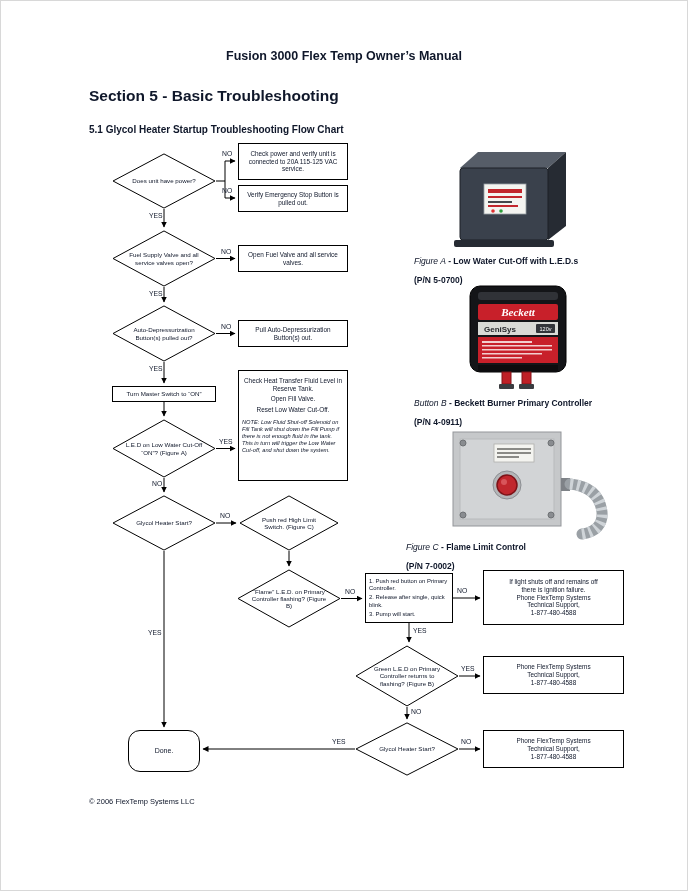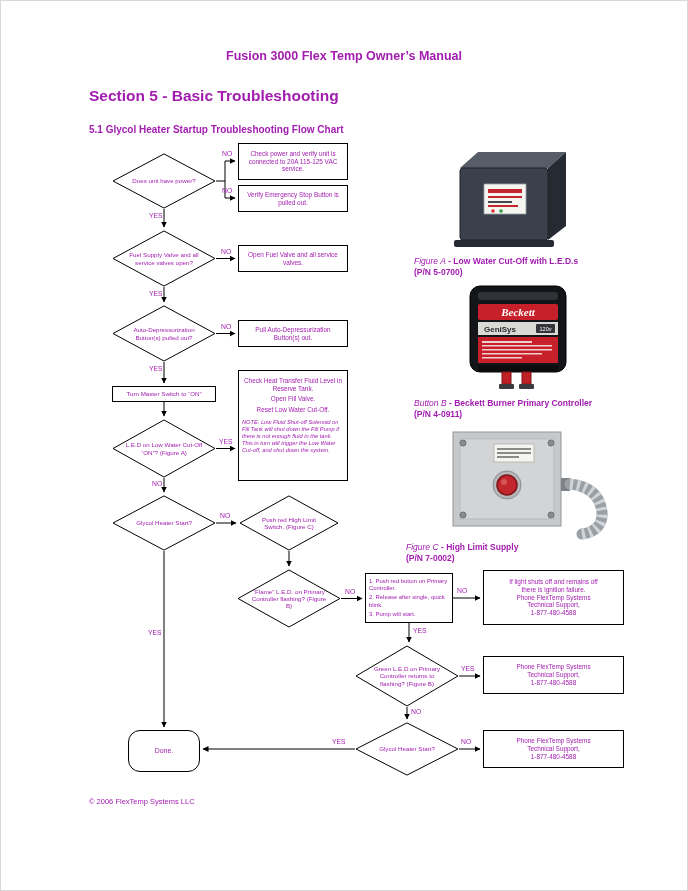--- a/index.html
+++ b/index.html
@@ -1,17 +1,17 @@
 <!DOCTYPE html>
 <html><head>
 <meta charset="utf-8">
 <style>
   html,body{margin:0;padding:0;background:#fff;}
   .page{position:relative;width:688px;height:891px;background:#fff;margin:0 auto;
-        font-family:"Liberation Sans",sans-serif;color:#a21caf;overflow:hidden;
+        font-family:"Liberation Sans",sans-serif;color:#0f172a;overflow:hidden;
         border:1px solid #d8d8d8;box-sizing:border-box;}
   .hdr{position:absolute;top:48px;left:0;width:100%;text-align:center;
        font-size:12.5px;font-weight:bold;}
   .section-title{position:absolute;top:86px;left:88px;font-size:15.5px;font-weight:bold;}
   .chart-title{position:absolute;top:123px;left:88px;font-size:10px;font-weight:bold;}
   .connectors{position:absolute;left:0;top:0;z-index:1;pointer-events:none;}
   .fbox{position:absolute;z-index:2;box-sizing:border-box;border:1px solid #000;background:#fff;
         font-size:6.4px;line-height:1.2;display:flex;flex-direction:column;align-items:center;
         justify-content:center;text-align:center;padding:2px 3px;}
   .fdiamond{position:absolute;z-index:2;}
@@ -21,21 +21,21 @@
   .elabel{position:absolute;z-index:3;font-size:6.8px;}
   .fluid{justify-content:flex-start;gap:3px;padding-top:6px;}
   .fluid .note{font-style:italic;font-size:5.7px;line-height:1.25;text-align:left;margin-top:2px;}
   .steps{align-items:flex-start;text-align:left;gap:2px;font-size:5.9px;}
   .done{border-radius:12px;font-size:7px;}
   .figure{position:absolute;z-index:2;}
   .figure svg{display:block;margin:0 auto;}
   .caption{font-size:8.5px;line-height:1.25;margin-top:2px;}
   .fig-prefix{font-style:italic;}
   .fig-title{font-weight:bold;}
-  .pn{font-weight:bold;margin-top:0;}
+  .pn{font-weight:bold;margin-top:8px;}
   .footer-left{position:absolute;left:88px;top:796px;font-size:7.5px;}
   .page-num{position:absolute;left:0;top:790px;width:100%;text-align:center;
             font-size:10.5px;font-weight:600;}
 </style>
 </head>
 <body>
 
 <div class="page">
 
   <div class="hdr">Fusion 3000 Flex Temp Owner’s Manual</div>
@@ -248,20 +248,20 @@
       <rect x="91" y="24" width="34" height="2" fill="#8a8a86"></rect>
       <rect x="91" y="28" width="22" height="2" fill="#8a8a86"></rect>
       <circle cx="101" cy="57" r="14" fill="#b4b6b8" stroke="#8c8e92"></circle>
       <circle cx="101" cy="57" r="10" fill="#c1272d" stroke="#7d1217" stroke-width="1.5"></circle>
       <circle cx="98" cy="54" r="3" fill="#d8555a"></circle>
       <rect x="155" y="50" width="9" height="13" fill="#7e8287"></rect>
       <path d="M164,56 C184,58 194,68 196,84 C197,96 190,104 176,106" fill="none" stroke="#9aa0a5" stroke-width="11" stroke-linecap="round"></path>
       <path d="M164,56 C184,58 194,68 196,84 C197,96 190,104 176,106" fill="none" stroke="#cfd4d8" stroke-width="11" stroke-dasharray="3 4"></path>
     </svg>
     <div class="caption">
-      <span class="fig-prefix">Figure C</span><span class="fig-title"> - High Limit Supply</span>
+      <span class="fig-prefix">Figure C</span><span class="fig-title"> - Flame Limit Control</span>
     </div>
     <div class="caption pn">(P/N 7-0002)</div>
   </div>
 
   <div class="footer-left">© 2006 FlexTemp Systems LLC</div>
 
 </div>
 
 </body></html>

